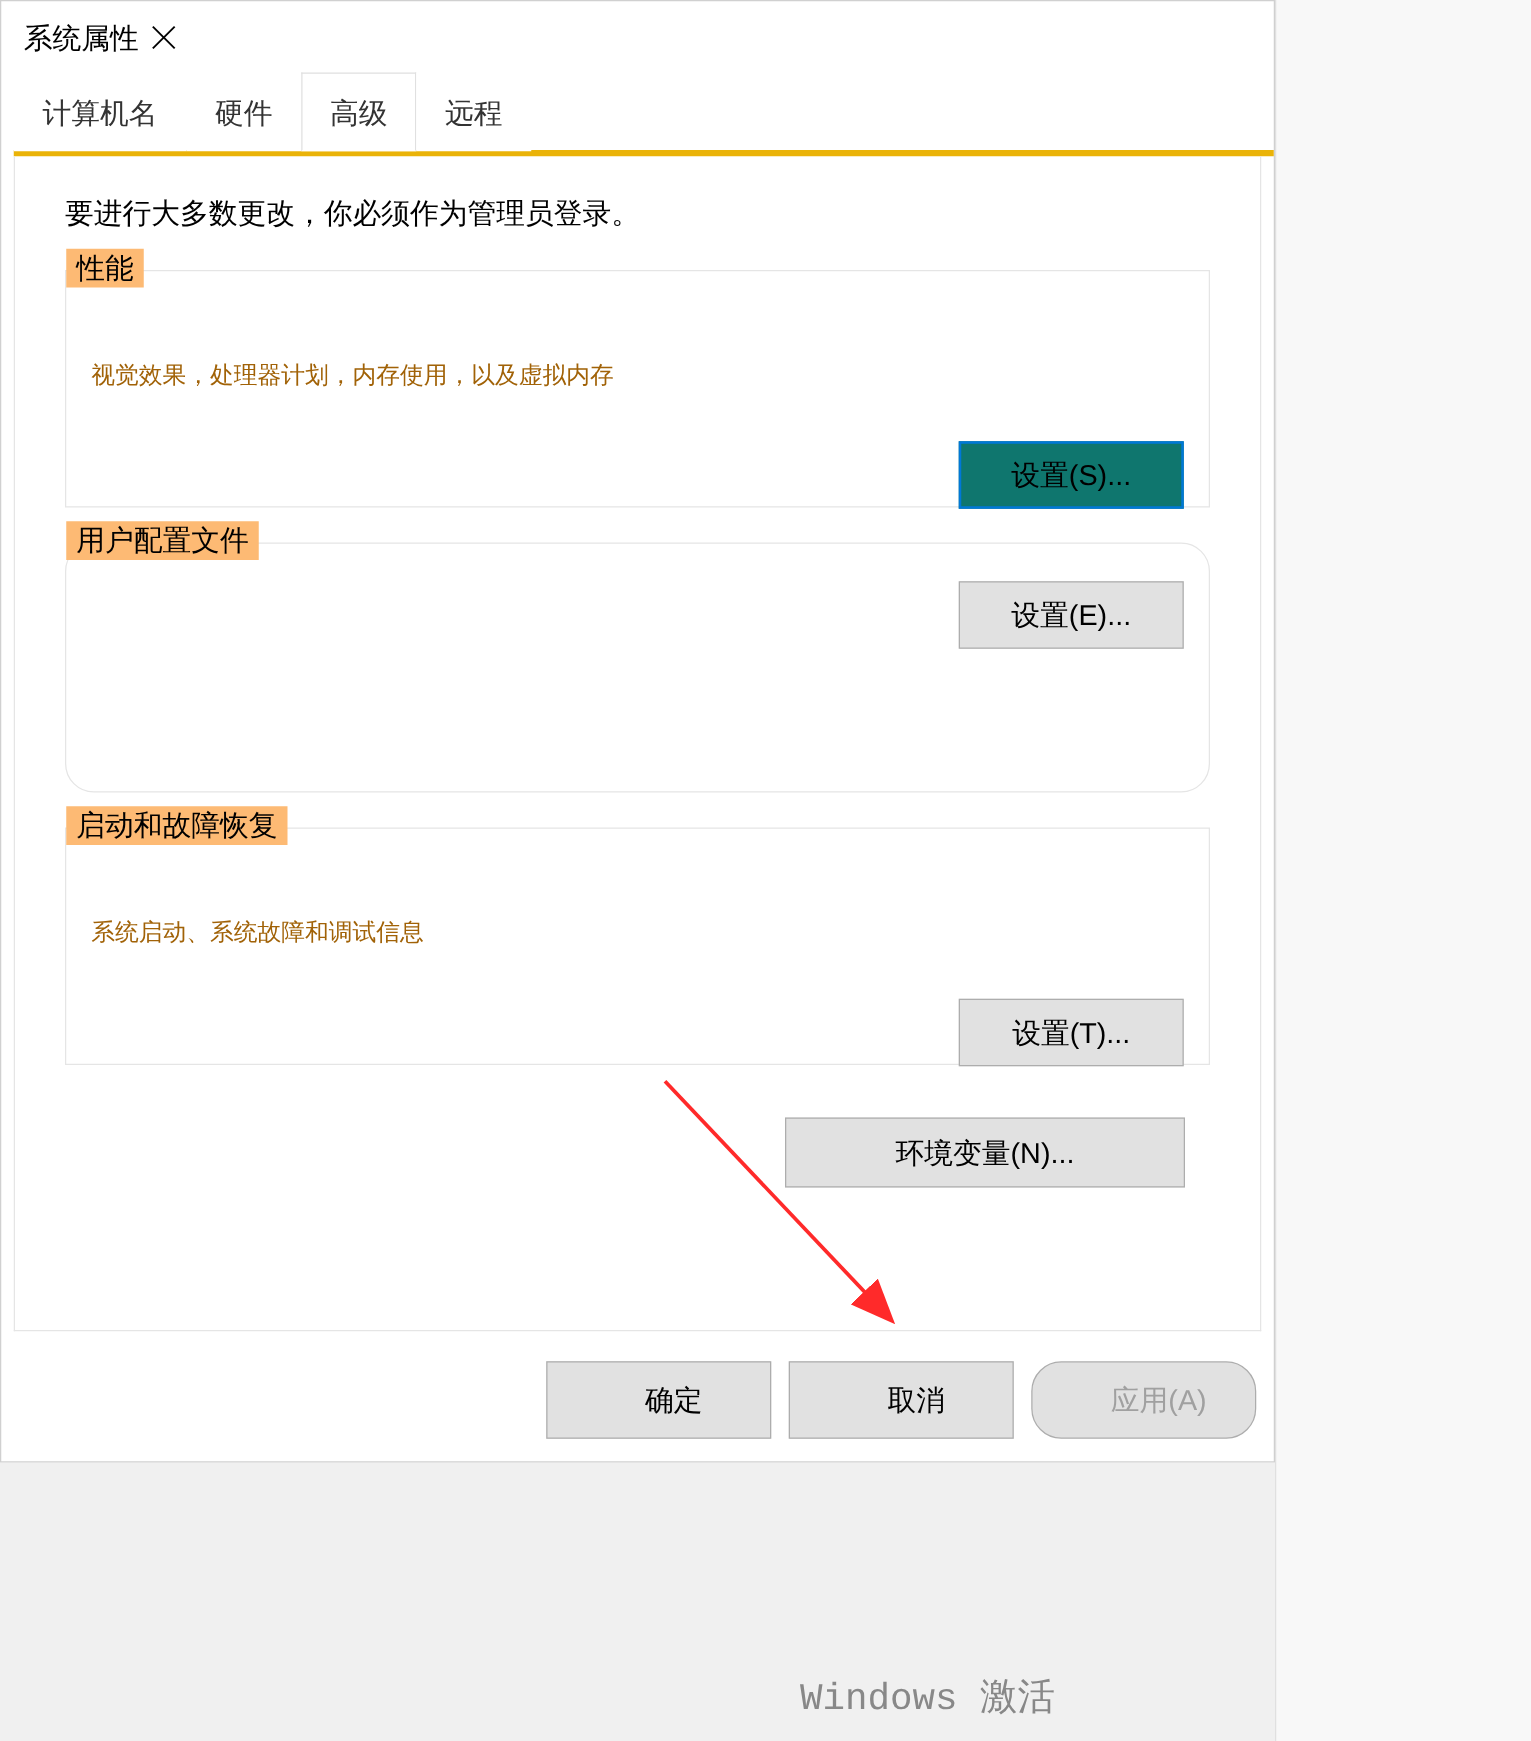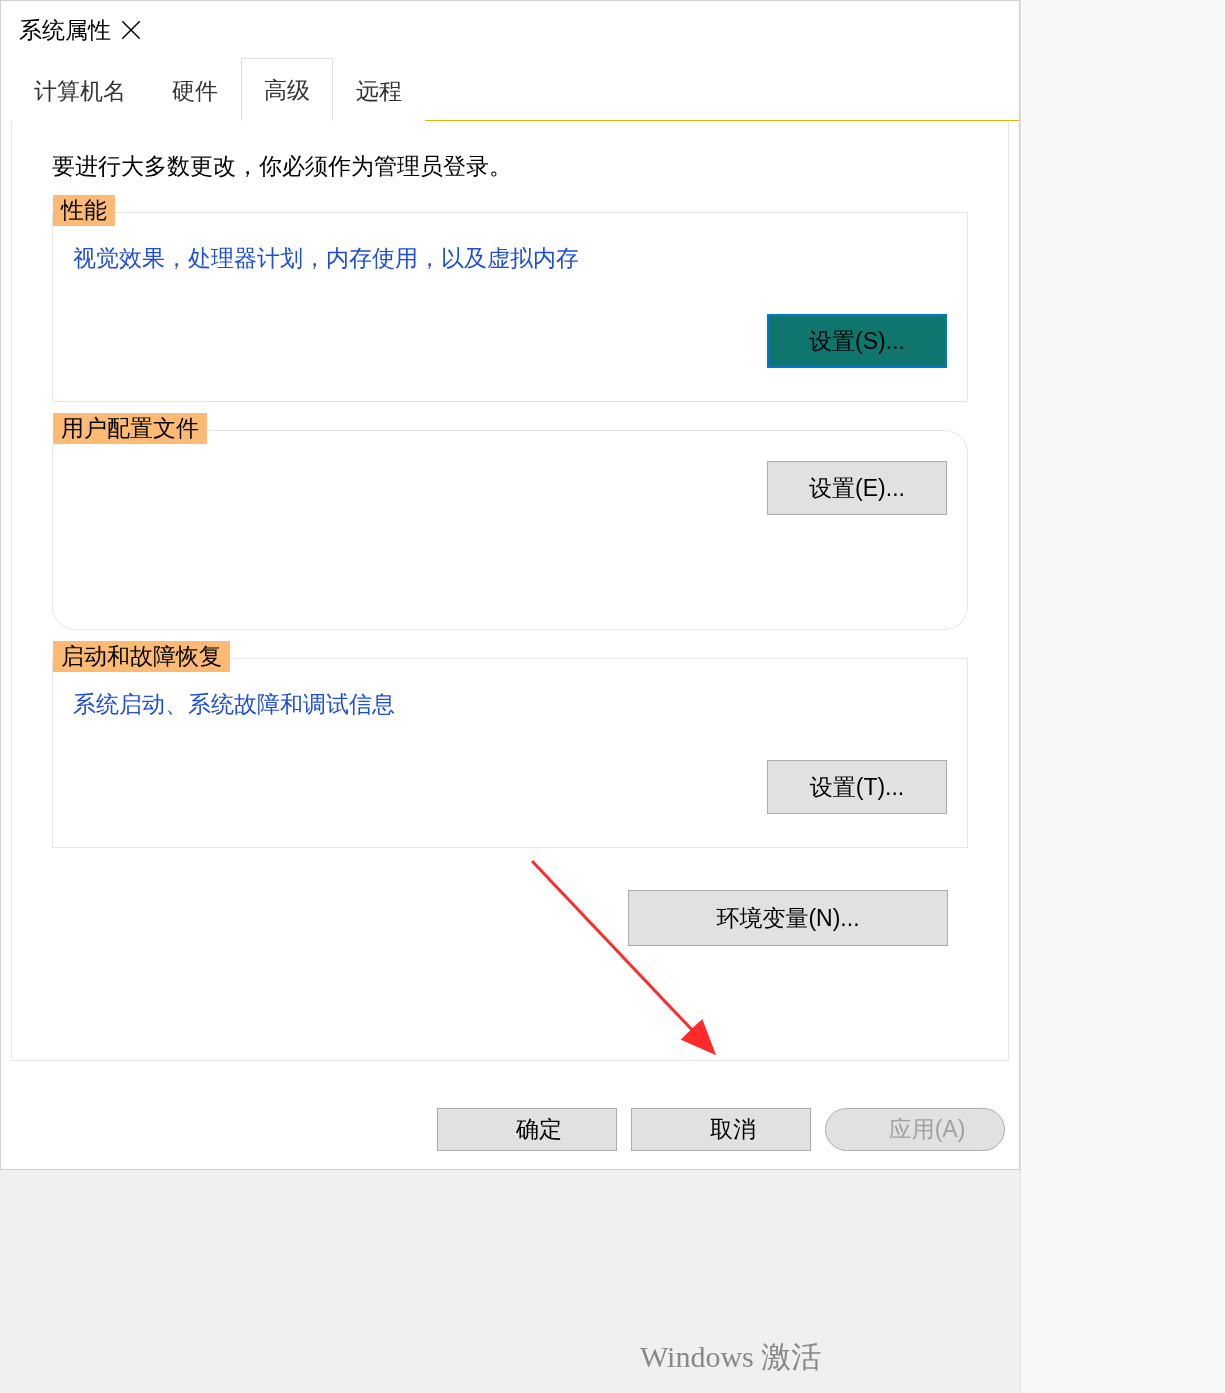--- a/index.html
+++ b/index.html
@@ -45,23 +45,22 @@
       color: #000;
       cursor: pointer;
     }
     .close-btn svg {
       width: 20px;
       height: 20px;
     }
     .tabs {
       display: flex;
       margin-left: 10px;
-      border-bottom: 1px solid #eab308;
-      position: relative;
-      align-items: center;
+      border-bottom: 5px solid #eab308;
+      position: relative;
     }
     .tab {
       padding: 16px 22px 14px 22px;
       font-size: 23px;
       color: #333;
       cursor: pointer;
       border: 1px solid transparent;
       border-bottom: none;
       position: relative;
       top: 1px;
@@ -94,23 +93,24 @@
     .group-label {
       position: absolute;
       top: -18px;
       left: 0px;
       background: #fdba74;
       padding: 0 8px;
       font-size: 23px;
       color: #000;
     }
     .group-desc {
-      font-size: 23px;
-      color: #1d4ed8;
+      font-size: 19px;
+      color: #a16207;
       margin-bottom: 40px;
+      margin-top: 40px;
     }
     .group .btn-row {
       display: flex;
       justify-content: flex-end;
     }
     .btn {
       min-width: 180px;
       height: 54px;
       font-size: 23px;
       color: #000;
@@ -144,39 +144,39 @@
     }
     .dialog-buttons {
       position: absolute;
       bottom: 18px;
       right: 14px;
       display: flex;
       gap: 14px;
     }
     .dialog-buttons .btn {
       min-width: 180px;
-      height: 43px;
+      height: 62px;
       padding-left: 48px;
     }
     .group.g1 { height: 190px; }
     .group.g2 { height: 200px; border-radius: 23px; }
     .group.g3 { height: 190px; }
     .arrow-annotation {
       position: absolute;
       top: 730px;
       left: 500px;
       pointer-events: none;
     }
     .background-text {
       position: absolute;
       bottom: 15px;
       left: 640px;
       font-size: 30px;
       color: #888;
-      font-family: Liberation Serif, serif;
+      font-family: Liberation Mono, monospace;
     }
     .right-strip {
       position: absolute;
       top: 0;
       left: 1020px;
       width: 205px;
       height: 1393px;
       background: #f8f8f8;
       border-left: 1px solid #e0e0e0;
     }

